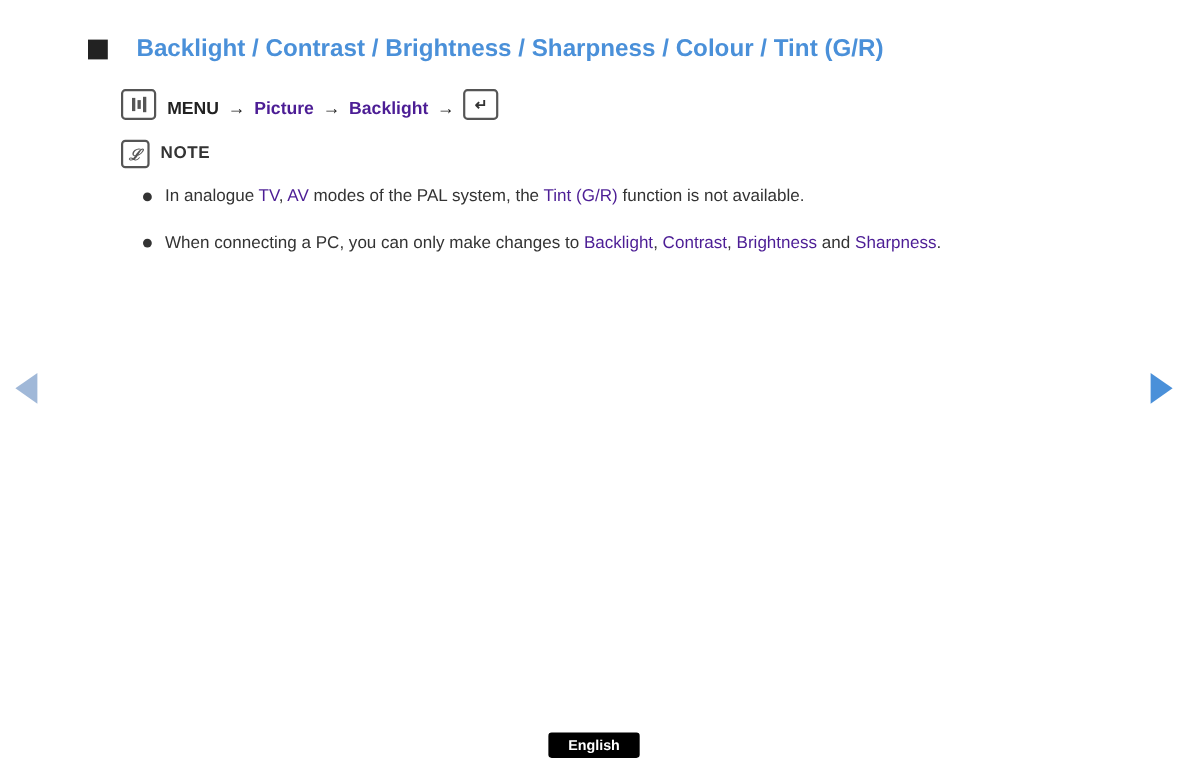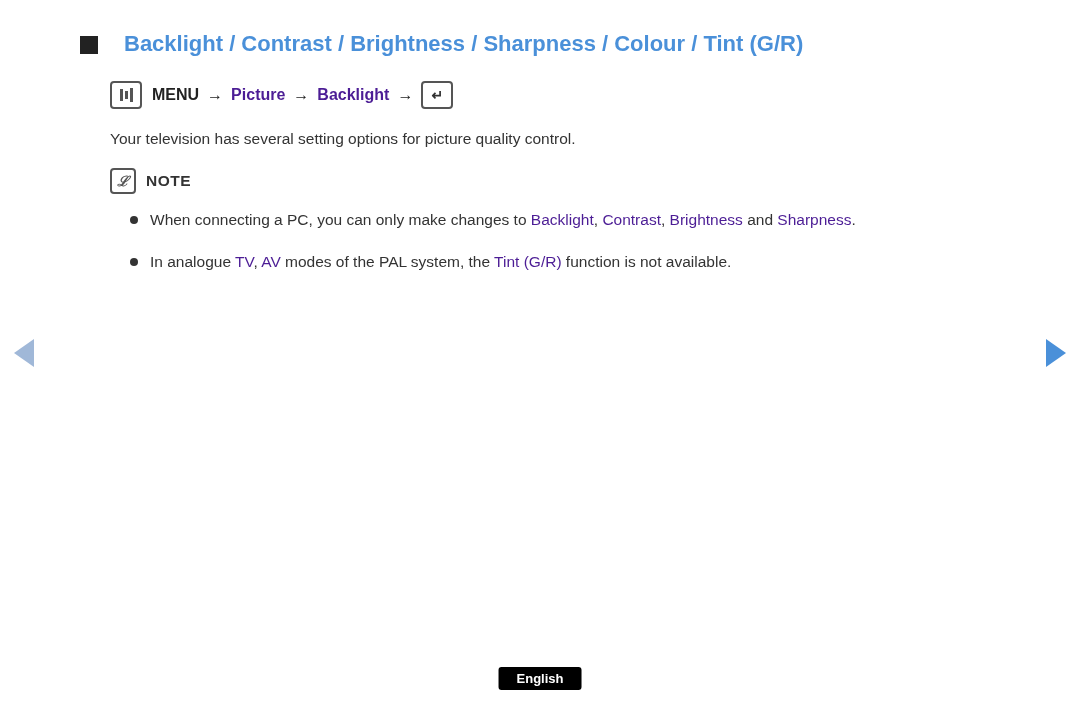--- a/index.html
+++ b/index.html
@@ -51,21 +51,21 @@
 
     .title-text {
       color: #4a90d9;
       font-size: 22px;
       font-weight: bold;
       line-height: 1.3;
     }
 
     .menu-path {
       display: flex;
-      align-items: center;
+      align-items: flex-end;
       gap: 8px;
       margin-bottom: 18px;
       margin-left: 30px;
       font-size: 16px;
       font-weight: bold;
       color: #222222;
     }
 
     .menu-icon {
       display: inline-flex;
@@ -275,52 +275,51 @@
       </span>
       <span>MENU</span>
       <span class="arrow-text">→</span>
       <span class="blue-text">Picture</span>
       <span class="arrow-text">→</span>
       <span class="blue-text">Backlight</span>
       <span class="arrow-text">→</span>
       <span class="enter-icon">↵</span>
     </div>
 
-    <p class="description">Your television has several setting options for picture quality control.</p>
 
     <div class="note-section">
       <div class="note-header">
         <div class="note-icon">ℒ</div>
         <span class="note-label">NOTE</span>
       </div>
 
       <ul class="bullet-list">
+
+        <li>
+          <span class="bullet-dot"></span>
+          <span class="bullet-content">
+            In analogue <span class="blue-text">TV</span>,
+            <span class="blue-text">AV</span>
+            modes of the PAL system, the
+            <span class="blue-text">Tint (G/R)</span>
+            function is not available.
+          </span>
+        </li>
 
         <li>
           <span class="bullet-dot"></span>
           <span class="bullet-content">
             When connecting a PC, you can only make changes to
             <span class="blue-text">Backlight</span>,
             <span class="blue-text">Contrast</span>,
             <span class="blue-text">Brightness</span>
             and <span class="blue-text">Sharpness</span>.
           </span>
         </li>
 
-        <li>
-          <span class="bullet-dot"></span>
-          <span class="bullet-content">
-            In analogue <span class="blue-text">TV</span>,
-            <span class="blue-text">AV</span>
-            modes of the PAL system, the
-            <span class="blue-text">Tint (G/R)</span>
-            function is not available.
-          </span>
-        </li>
-
 
       </ul>
     </div>
 
   </div>
 
   <div class="footer">
     <span class="language-badge">English</span>
   </div>
 

